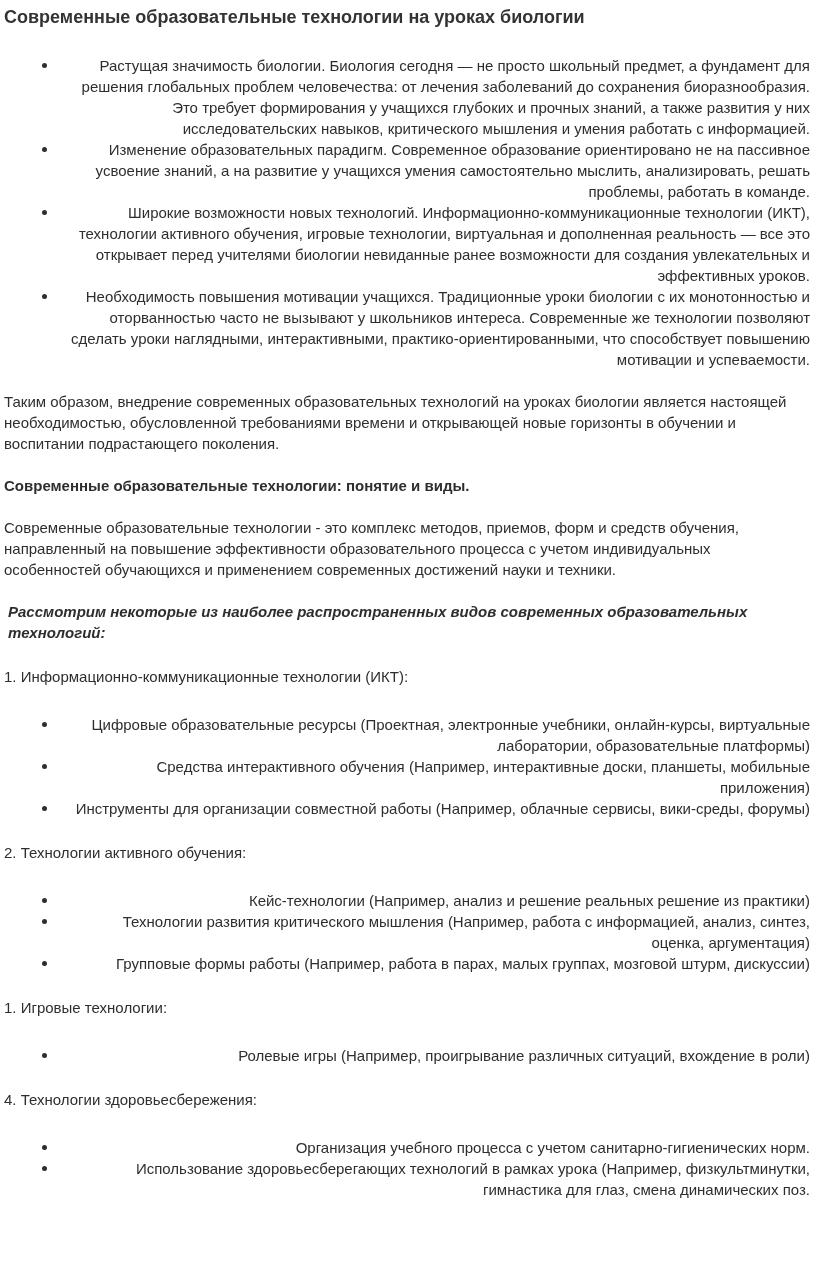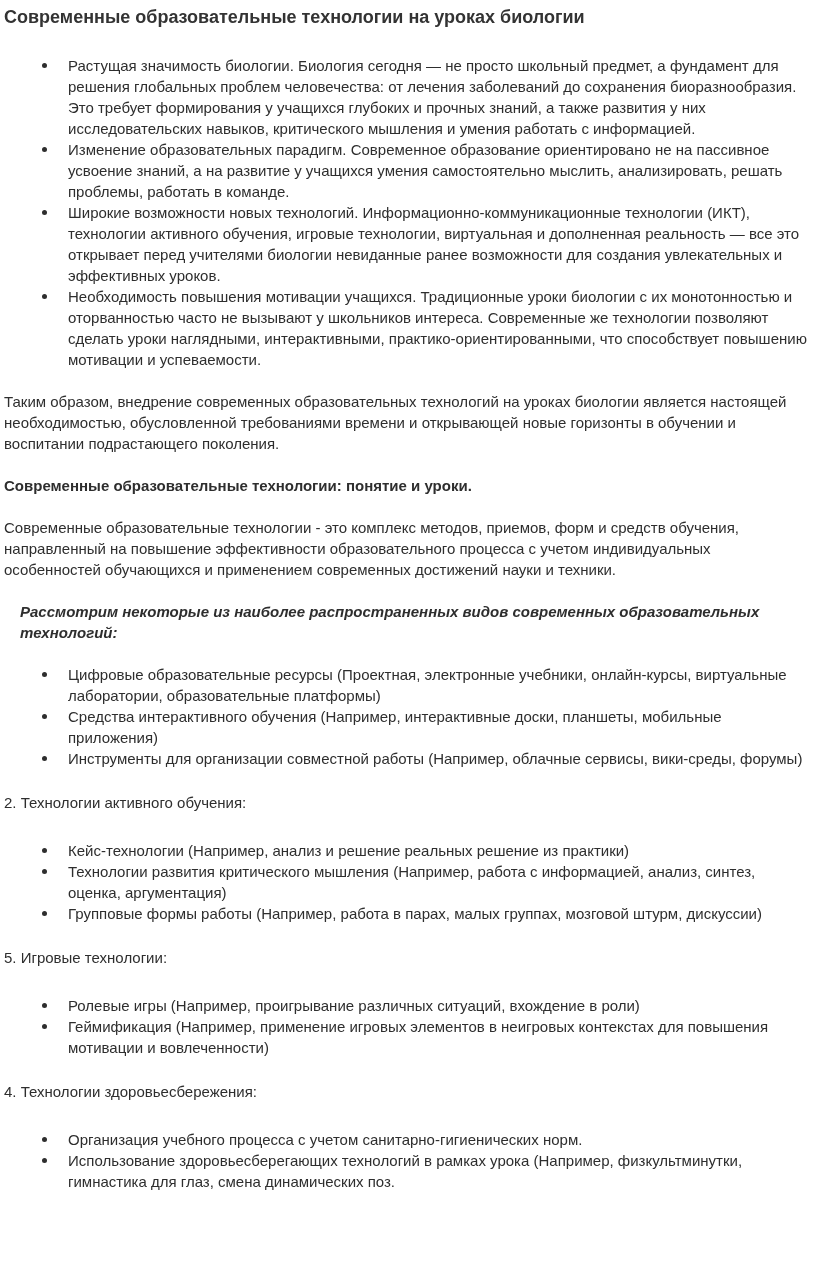--- a/index.html
+++ b/index.html
@@ -28,20 +28,21 @@
     margin: 0 0 25px 0;
   }
   ul.bullets {
     list-style: none;
     margin: 0;
     padding: 0;
   }
   ul.bullets li {
     position: relative;
     padding-left: 64px;
+    text-align: right;
   }
   ul.bullets li::before {
     content: "";
     position: absolute;
     left: 38px;
     top: 8px;
     width: 5px;
     height: 5px;
     border-radius: 50%;
     background: #2e2e2e;
@@ -52,21 +53,21 @@
   h2.subheading {
     font-size: 15px;
     line-height: 21px;
     font-weight: 700;
     margin: 21px 0;
     color: #2e2e2e;
   }
   p.lead-in {
     font-weight: 700;
     font-style: italic;
-    margin: 21px 16px;
+    margin: 21px 4px;
   }
   p.numbered-heading {
     margin: 23px 0 27px 0;
     font-weight: 400;
   }
   section.tech-section {
     margin: 0;
   }
 </style>
 </head>
@@ -78,48 +79,48 @@
 
   <ul class="bullets">
       <li>Растущая значимость биологии. Биология сегодня — не просто школьный предмет, а фундамент для решения глобальных проблем человечества: от лечения заболеваний до сохранения биоразнообразия. Это требует формирования у учащихся глубоких и прочных знаний, а также развития у них исследовательских навыков, критического мышления и умения работать с информацией.</li>
       <li>Изменение образовательных парадигм. Современное образование ориентировано не на пассивное усвоение знаний, а на развитие у учащихся умения самостоятельно мыслить, анализировать, решать проблемы, работать в команде.</li>
       <li>Широкие возможности новых технологий. Информационно-коммуникационные технологии (ИКТ), технологии активного обучения, игровые технологии, виртуальная и дополненная реальность — все это открывает перед учителями биологии невиданные ранее возможности для создания увлекательных и эффективных уроков.</li>
       <li>Необходимость повышения мотивации учащихся. Традиционные уроки биологии с их монотонностью и оторванностью часто не вызывают у школьников интереса. Современные же технологии позволяют сделать уроки наглядными, интерактивными, практико-ориентированными, что способствует повышению мотивации и успеваемости.</li>
     </ul>
 
   <p class="para">Таким образом, внедрение современных образовательных технологий на уроках биологии является настоящей необходимостью, обусловленной требованиями времени и открывающей новые горизонты в обучении и воспитании подрастающего поколения.</p>
 
-  <h2 class="subheading">Современные образовательные технологии: понятие и уроки.</h2>
+  <h2 class="subheading">Современные образовательные технологии: понятие и виды.</h2>
 
   <p class="para">Современные образовательные технологии - это комплекс методов, приемов, форм и средств обучения, направленный на повышение эффективности образовательного процесса с учетом индивидуальных особенностей обучающихся и применением современных достижений науки и техники.</p>
 
   <p class="lead-in">Рассмотрим некоторые из наиболее распространенных видов современных образовательных технологий:</p>
 
   <section class="tech-section">
+    <p class="numbered-heading">1. Информационно-коммуникационные технологии (ИКТ):</p>
     <ul class="bullets">
         <li>Цифровые образовательные ресурсы (Проектная, электронные учебники, онлайн-курсы, виртуальные лаборатории, образовательные платформы)</li>
         <li>Средства интерактивного обучения (Например, интерактивные доски, планшеты, мобильные приложения)</li>
         <li>Инструменты для организации совместной работы (Например, облачные сервисы, вики-среды, форумы)</li>
       </ul>
   </section>
 
   <section class="tech-section">
     <p class="numbered-heading">2. Технологии активного обучения:</p>
     <ul class="bullets">
         <li>Кейс-технологии (Например, анализ и решение реальных решение из практики)</li>
         <li>Технологии развития критического мышления (Например, работа с информацией, анализ, синтез, оценка, аргументация)</li>
         <li>Групповые формы работы (Например, работа в парах, малых группах, мозговой штурм, дискуссии)</li>
       </ul>
   </section>
 
   <section class="tech-section">
-    <p class="numbered-heading">5. Игровые технологии:</p>
+    <p class="numbered-heading">1. Игровые технологии:</p>
     <ul class="bullets">
         <li>Ролевые игры (Например, проигрывание различных ситуаций, вхождение в роли)</li>
-        <li>Геймификация (Например, применение игровых элементов в неигровых контекстах для повышения мотивации и вовлеченности)</li>
       </ul>
   </section>
 
   <section class="tech-section">
     <p class="numbered-heading">4. Технологии здоровьесбережения:</p>
     <ul class="bullets">
         <li>Организация учебного процесса с учетом санитарно-гигиенических норм.</li>
         <li>Использование здоровьесберегающих технологий в рамках урока (Например, физкультминутки, гимнастика для глаз, смена динамических поз.</li>
       </ul>
   </section>

